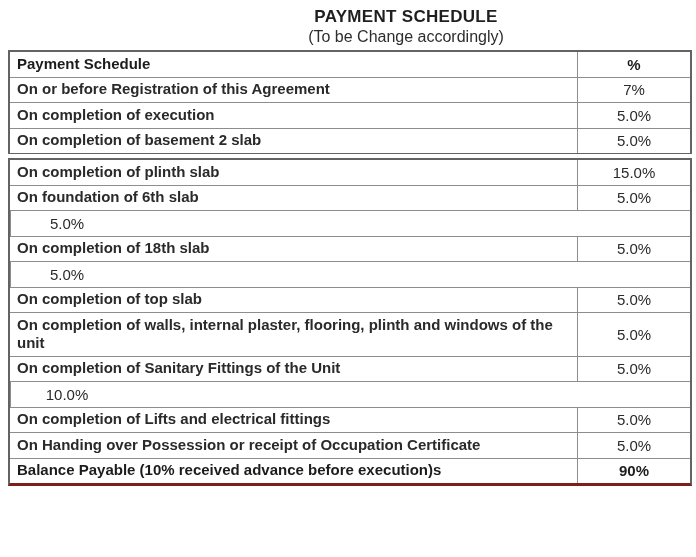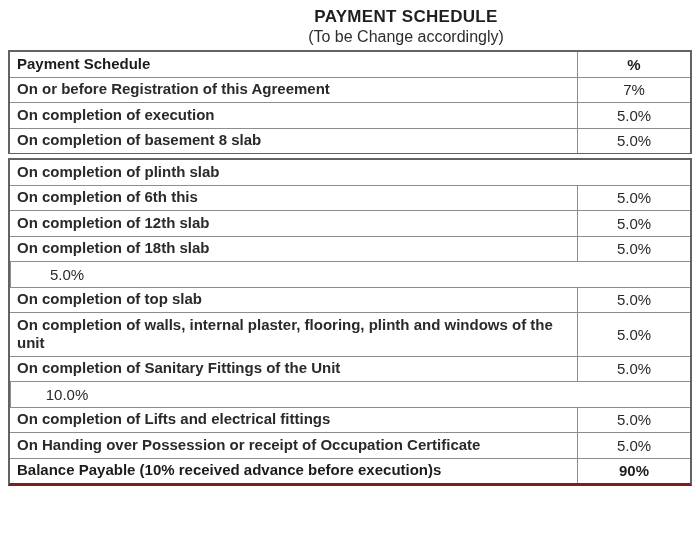--- a/index.html
+++ b/index.html
@@ -120,34 +120,34 @@
         <div class="cell-value">%</div>
       </div>
       
       <div style="display:contents"><div class="row">
             <div class="cell-label">On or before Registration of this Agreement</div>
             <div class="cell-value">7%</div>
           </div><div class="row">
             <div class="cell-label">On completion of execution</div>
             <div class="cell-value">5.0%</div>
           </div><div class="row">
-            <div class="cell-label">On completion of basement 8 slab</div>
+            <div class="cell-label">On completion of basement 2 slab</div>
             <div class="cell-value">5.0%</div>
           </div></div>
     </div>
 
     <div class="tbl-section tbl-section-2">
       
       <div style="display:contents"><div class="row">
             <div class="cell-label">On completion of plinth slab</div>
+            <div class="cell-value">15.0%</div>
           </div><div class="row">
-            <div class="cell-label">On completion of 6th this</div>
+            <div class="cell-label">On foundation of 6th slab</div>
             <div class="cell-value">5.0%</div>
           </div><div class="row">
-            <div class="cell-label">On completion of 12th slab</div>
             <div class="cell-value">5.0%</div>
           </div><div class="row">
             <div class="cell-label">On completion of 18th slab</div>
             <div class="cell-value">5.0%</div>
           </div><div class="row">
             <div class="cell-value">5.0%</div>
           </div><div class="row">
             <div class="cell-label">On completion of top slab</div>
             <div class="cell-value">5.0%</div>
           </div><div class="row">

